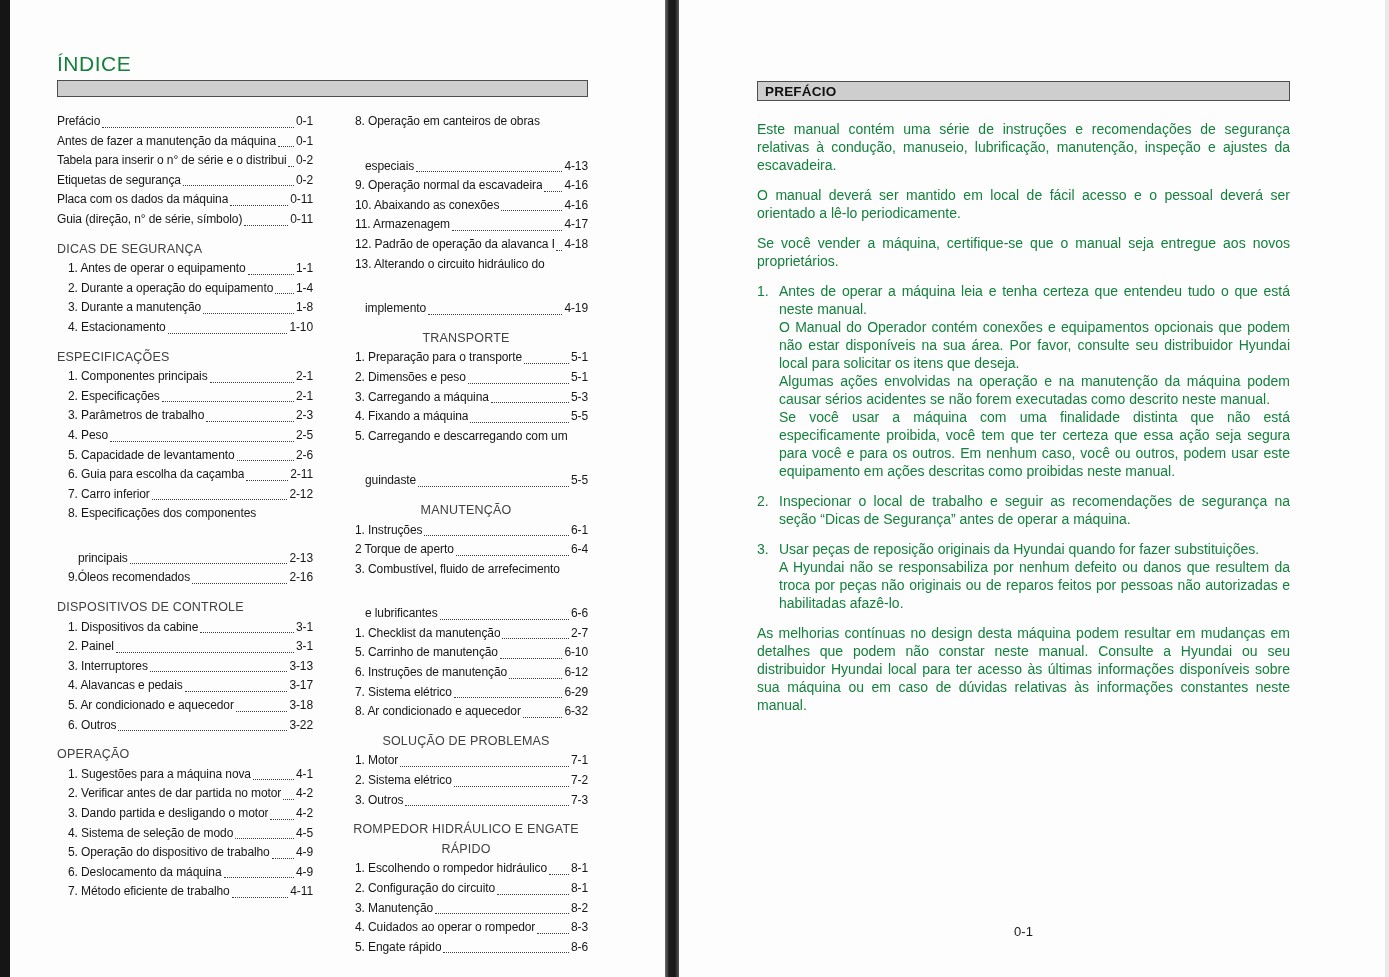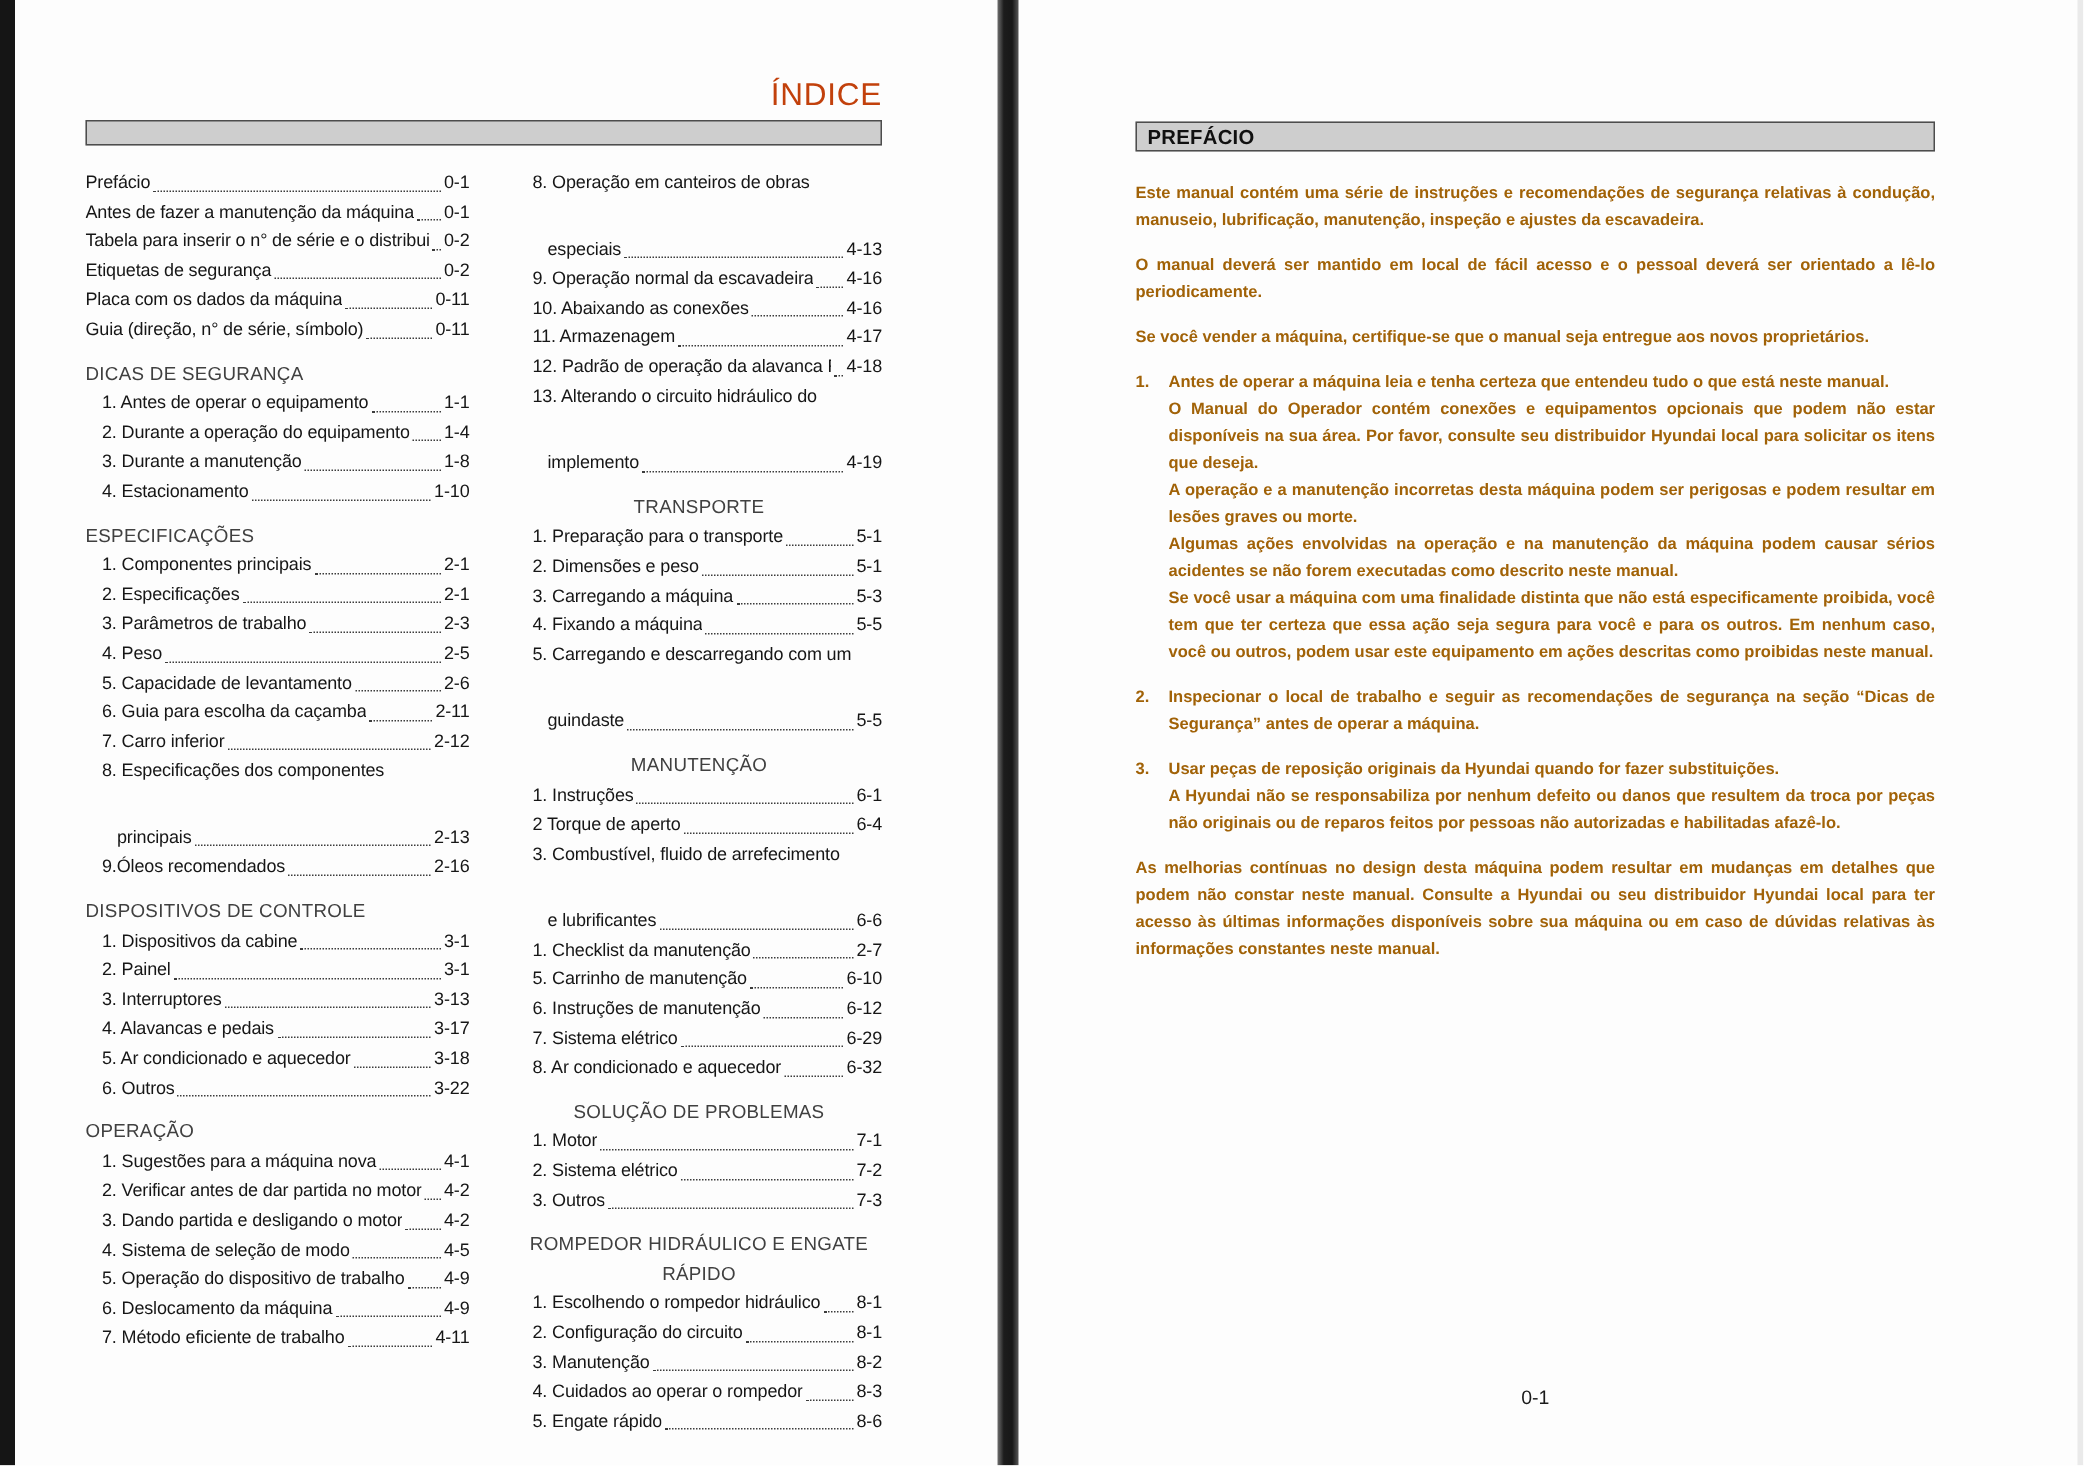--- a/index.html
+++ b/index.html
@@ -13,21 +13,21 @@
     background:linear-gradient(90deg,#6f6f6f 0%,#1c1c1c 30%,#171717 70%,#565656 100%);}
   .edge-right{position:absolute;right:0;top:0;width:4px;height:977px;background:#eaeaea;}
 
   .page{position:absolute;top:0;height:977px;background:#fdfdfd;}
   .page-left{left:10px;width:655px;}
   .page-right{left:679px;width:706px;}
 
   
   .indice-title{
     position:absolute;left:47px;top:52px;width:531px;margin:0;
-    text-align:right;font-size:21px;font-weight:400;letter-spacing:0.5px;color:#c2410c;
+    text-align:left;font-size:21px;font-weight:400;letter-spacing:0.5px;color:#15803d;
   }
   .header-bar{
     position:absolute;box-sizing:border-box;background:#cecece;border:1px solid #4d4d4d;
   }
   .bar-indice{left:47px;top:80px;width:531px;height:17px;}
   .toc{
     position:absolute;left:47px;top:112px;width:531px;display:flex;
     font-size:12px;letter-spacing:-0.1px;
   }
   .toc-col-left{width:256px;margin-right:31px;}
@@ -40,21 +40,21 @@
   .toc-line.wrap-line{padding-left:21px;margin-top:25px;}
   .toc-label{flex:0 1 auto;min-width:0;overflow:hidden;white-space:nowrap;}
   .dots{flex:1 0 6px;border-bottom:1px dotted #3c3c3c;margin:0 2px 4px 2px;height:1px;}
   .pg{flex:0 0 auto;white-space:nowrap;}
 
   
   .bar-prefacio{left:78px;top:81px;width:533px;height:20px;display:flex;align-items:center;padding-left:7px;}
   .bar-prefacio span{font-size:13.5px;font-weight:bold;letter-spacing:0.2px;color:#101010;}
   .prefacio-body{
     position:absolute;left:78px;top:120px;width:533px;
-    font-size:11px;line-height:18px;text-align:justify;color:#a16207;font-weight:bold;
+    font-size:14px;line-height:18px;text-align:justify;color:#15803d;
   }
   .prefacio-body p{margin:0 0 12px 0;}
   .prefacio-body p:last-child{margin-bottom:0;}
   .num-item{display:flex;margin:0 0 12px 0;}
   .num{flex:0 0 22px;}
   .num-body{flex:1;min-width:0;}
   .num-body p{margin:0;text-align:justify;}
   .page-number{
     position:absolute;left:78px;top:924px;width:533px;text-align:center;
     font-size:13px;color:#1a1a1a;
@@ -419,21 +419,20 @@
     </div>
     <div class="prefacio-body" id="prefacio-body">
         <p class="para">Este manual contém uma série de instruções e recomendações de segurança relativas à condução, manuseio, lubrificação, manutenção, inspeção e ajustes da escavadeira.</p>
         <p class="para">O manual deverá ser mantido em local de fácil acesso e o pessoal deverá ser orientado a lê-lo periodicamente.</p>
         <p class="para">Se você vender a máquina, certifique-se que o manual seja entregue aos novos proprietários.</p>
         <div class="num-item">
           <span class="num">1.</span>
           <div class="num-body">
             <p>Antes de operar a máquina leia e tenha certeza que entendeu tudo o que está neste manual.</p>
             <p>O Manual do Operador contém conexões e equipamentos opcionais que podem não estar disponíveis na sua área. Por favor, consulte seu distribuidor Hyundai local para solicitar os itens que deseja.</p>
-            <p>A operação e a manutenção incorretas desta máquina podem ser perigosas e podem resultar em lesões graves ou morte.</p>
             <p>Algumas ações envolvidas na operação e na manutenção da máquina podem causar sérios acidentes se não forem executadas como descrito neste manual.</p>
             <p>Se você usar a máquina com uma finalidade distinta que não está especificamente proibida, você tem que ter certeza que essa ação seja segura para você e para os outros. Em nenhum caso, você ou outros, podem usar este equipamento em ações descritas como proibidas neste manual.</p>
           </div>
         </div>
         <div class="num-item">
           <span class="num">2.</span>
           <div class="num-body">
             <p>Inspecionar o local de trabalho e seguir as recomendações de segurança na seção “Dicas de Segurança” antes de operar a máquina.</p>
           </div>
         </div>

